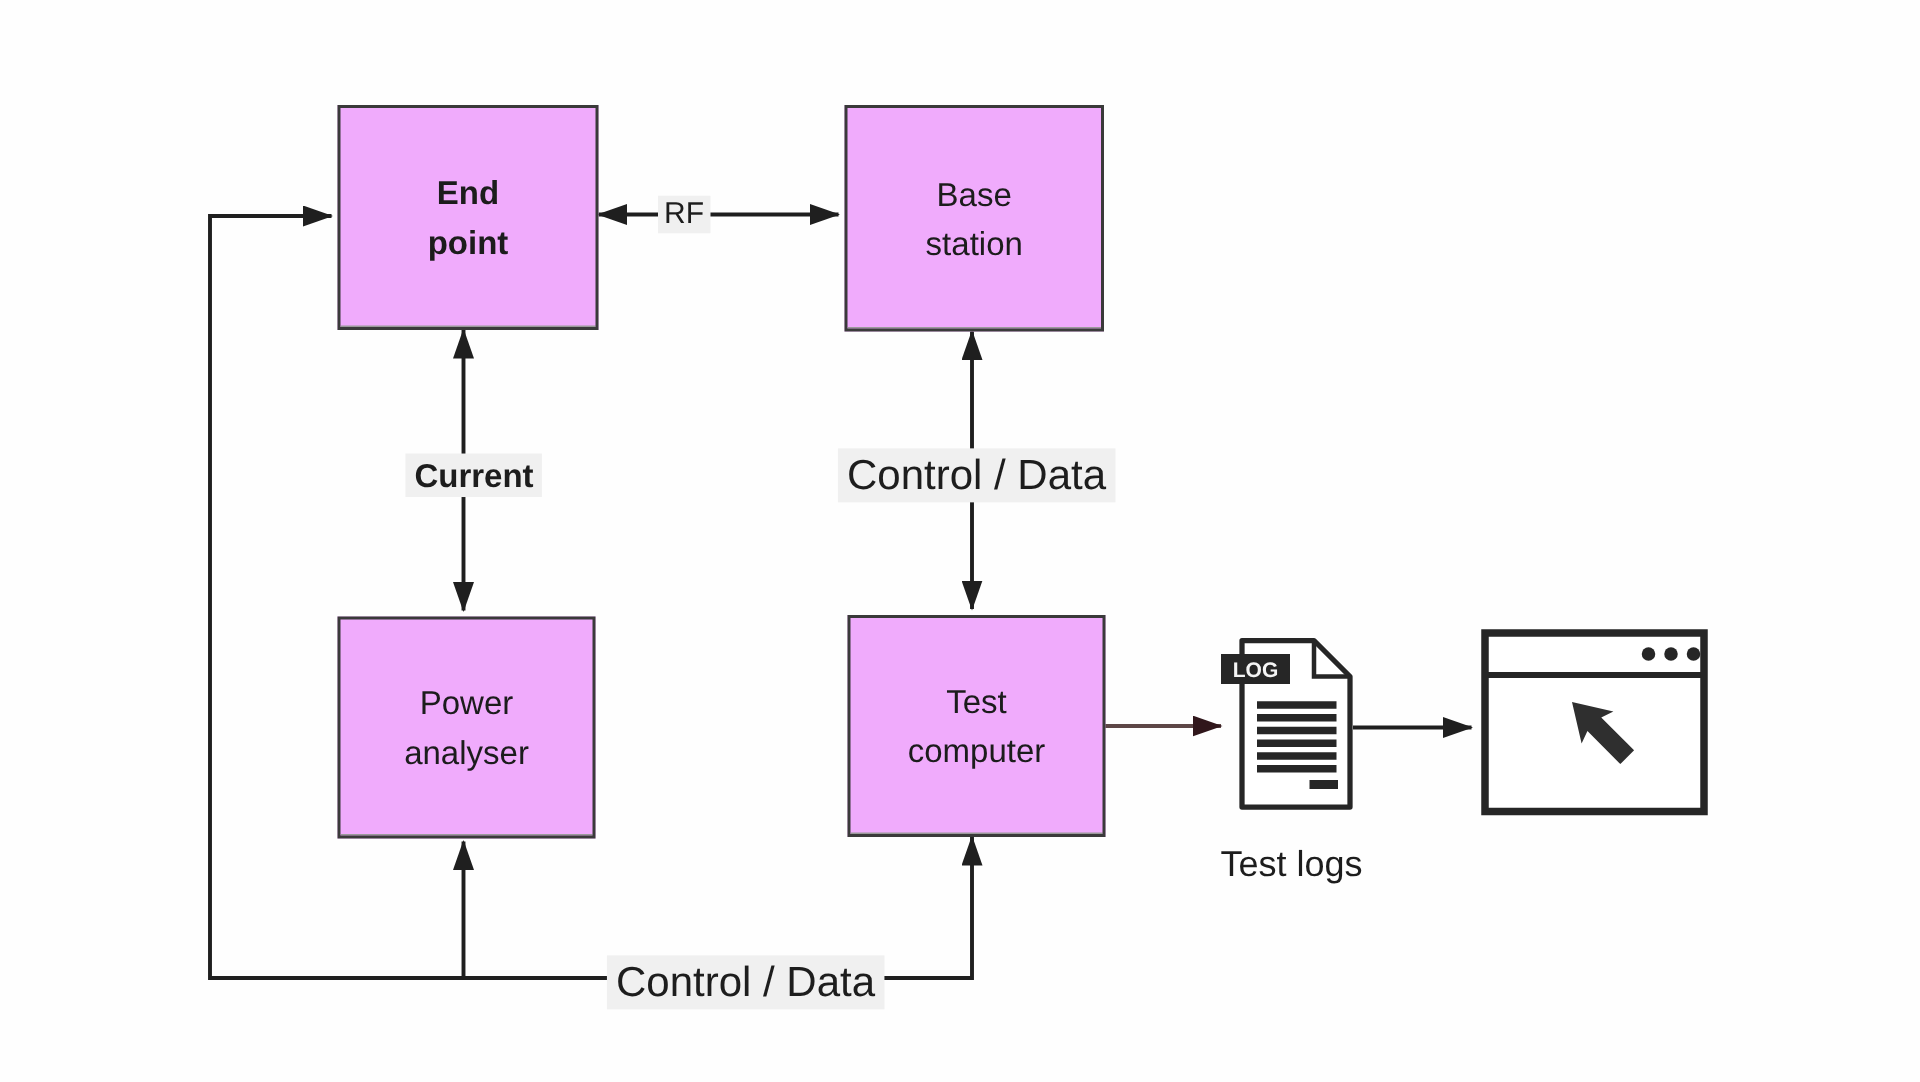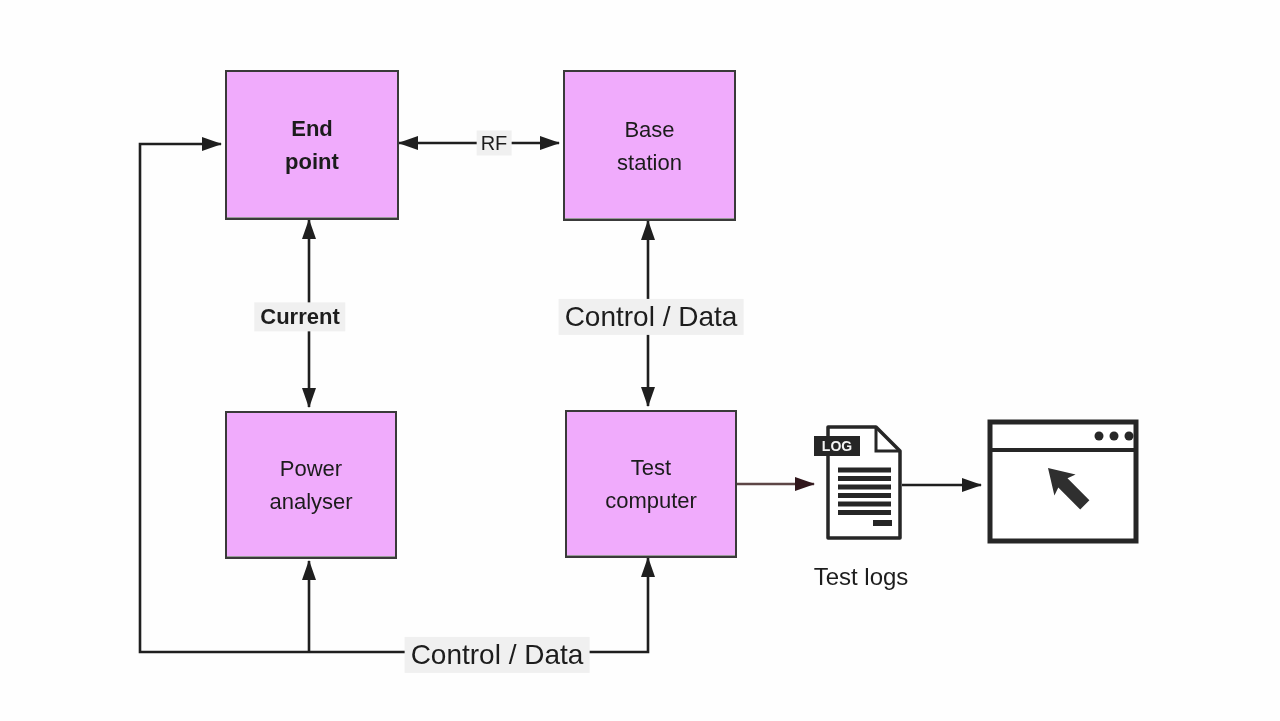--- a/index.html
+++ b/index.html
@@ -90,23 +90,23 @@
 
   <div class="node" style="left:563px;top:70px;width:169px;height:147px;">Base
 station</div>
 
   <div class="node" style="left:225px;top:411px;width:168px;height:144px;">Power
 analyser</div>
 
   <div class="node" style="left:565px;top:410px;width:168px;height:144px;">Test
 computer</div>
 
-  <div class="edge-label small" style="left:494px;top:143px;">RF</div>
+  <div class="edge-label small" style="left:456px;top:143px;">RF</div>
 
-  <div class="edge-label bold" style="left:300px;top:317px;">Current</div>
+  <div class="edge-label bold" style="left:316px;top:317px;">Current</div>
 
   <div class="edge-label" style="left:651px;top:317px;">Control / Data</div>
 
   <div class="edge-label" style="left:497px;top:655px;">Control / Data</div>
 
   <div class="icon-label" style="left:861px;top:577px;">Test logs</div>
 
 
 </div>
 

